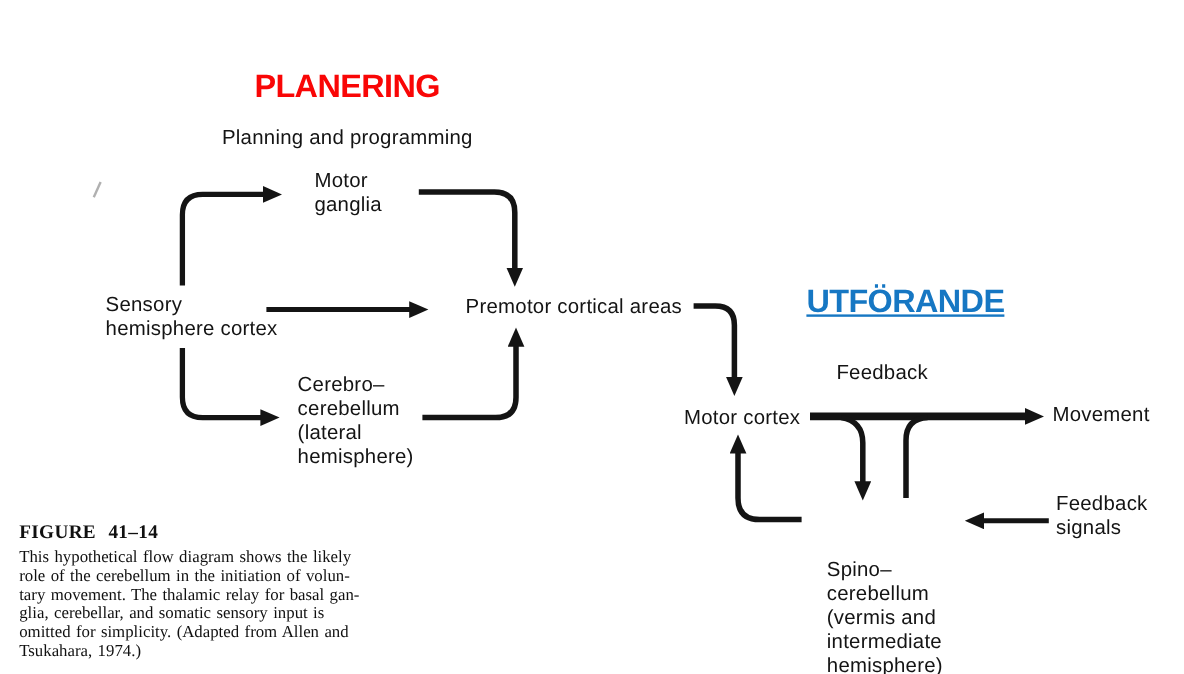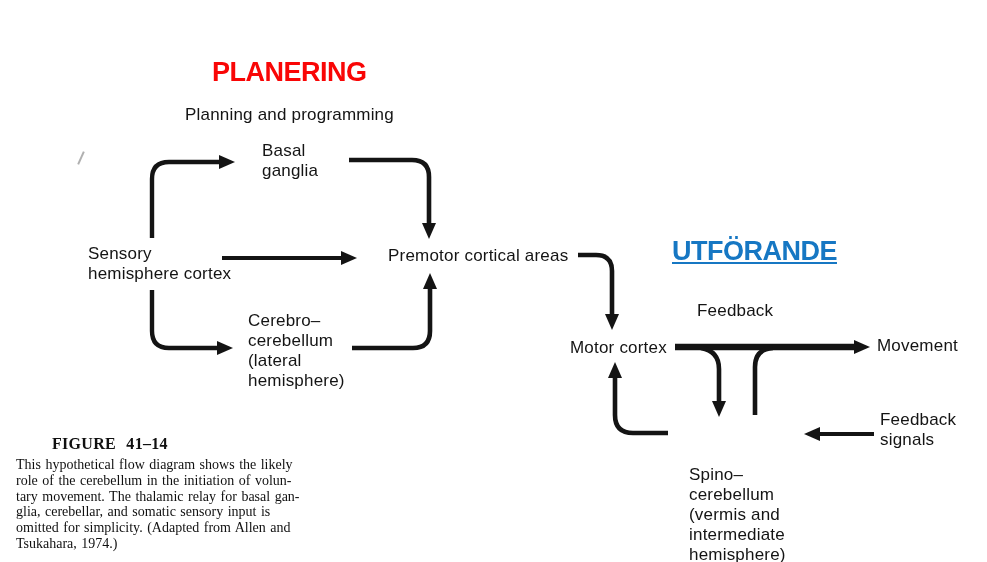--- a/index.html
+++ b/index.html
@@ -23,21 +23,21 @@
   .heading{
     position:absolute;font-weight:bold;font-size:27px;line-height:28px;
     letter-spacing:-0.5px;white-space:nowrap;
   }
   .heading-planning{color:var(--planning-heading);}
   .heading-execution{color:var(--execution-heading);}
   .caption{
     position:absolute;left:16px;top:435px;width:316px;color:#101010;
     font-family:"Liberation Serif","DejaVu Serif",serif;
   }
-  .caption-title{font-weight:bold;font-size:16px;word-spacing:6px;letter-spacing:0.3px;margin-left:36px;}
+  .caption-title{font-weight:bold;font-size:16px;word-spacing:6px;letter-spacing:0.3px;}
   .caption-body{margin-top:4px;font-size:14px;line-height:15.8px;white-space:pre-line;word-spacing:1px;}
   .artifact{
     position:absolute;left:80px;top:151px;width:2px;height:14px;
     background:#8f8f8f;transform:rotate(24deg);opacity:.7;
   }
 </style>
 </head>
 <body>
 
 <div class="page">
@@ -62,21 +62,21 @@
   </svg>
 
   <div class="heading heading-planning" style="left:212px;top:58px;">PLANERING</div>
   <div class="heading heading-execution" style="left:672px;top:237px;text-decoration:underline;">UTFÖRANDE</div>
 
   <div class="lbl" style="left:185px;top:105px;">Planning and programming</div>
   <div class="lbl" style="left:697px;top:301px;">Feedback</div>
 
   <div class="lbl" style="left:88px;top:244px;">Sensory
 hemisphere cortex</div>
-  <div class="lbl" style="left:262px;top:141px;">Basal
+  <div class="lbl" style="left:262px;top:141px;">Motor
 ganglia</div>
   <div class="lbl" style="left:248px;top:311px;">Cerebro–
 cerebellum
 (lateral
 hemisphere)</div>
   <div class="lbl" style="left:388px;top:246px;">Premotor cortical areas</div>
   <div class="lbl" style="left:570px;top:338px;">Motor cortex</div>
   <div class="lbl" style="left:877px;top:336px;">Movement</div>
   <div class="lbl" style="left:689px;top:425px;margin-top:40px;">Spino–
 cerebellum

